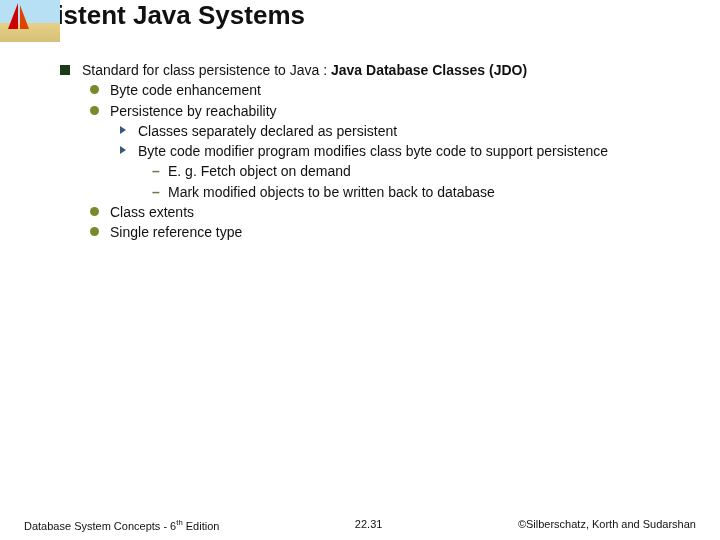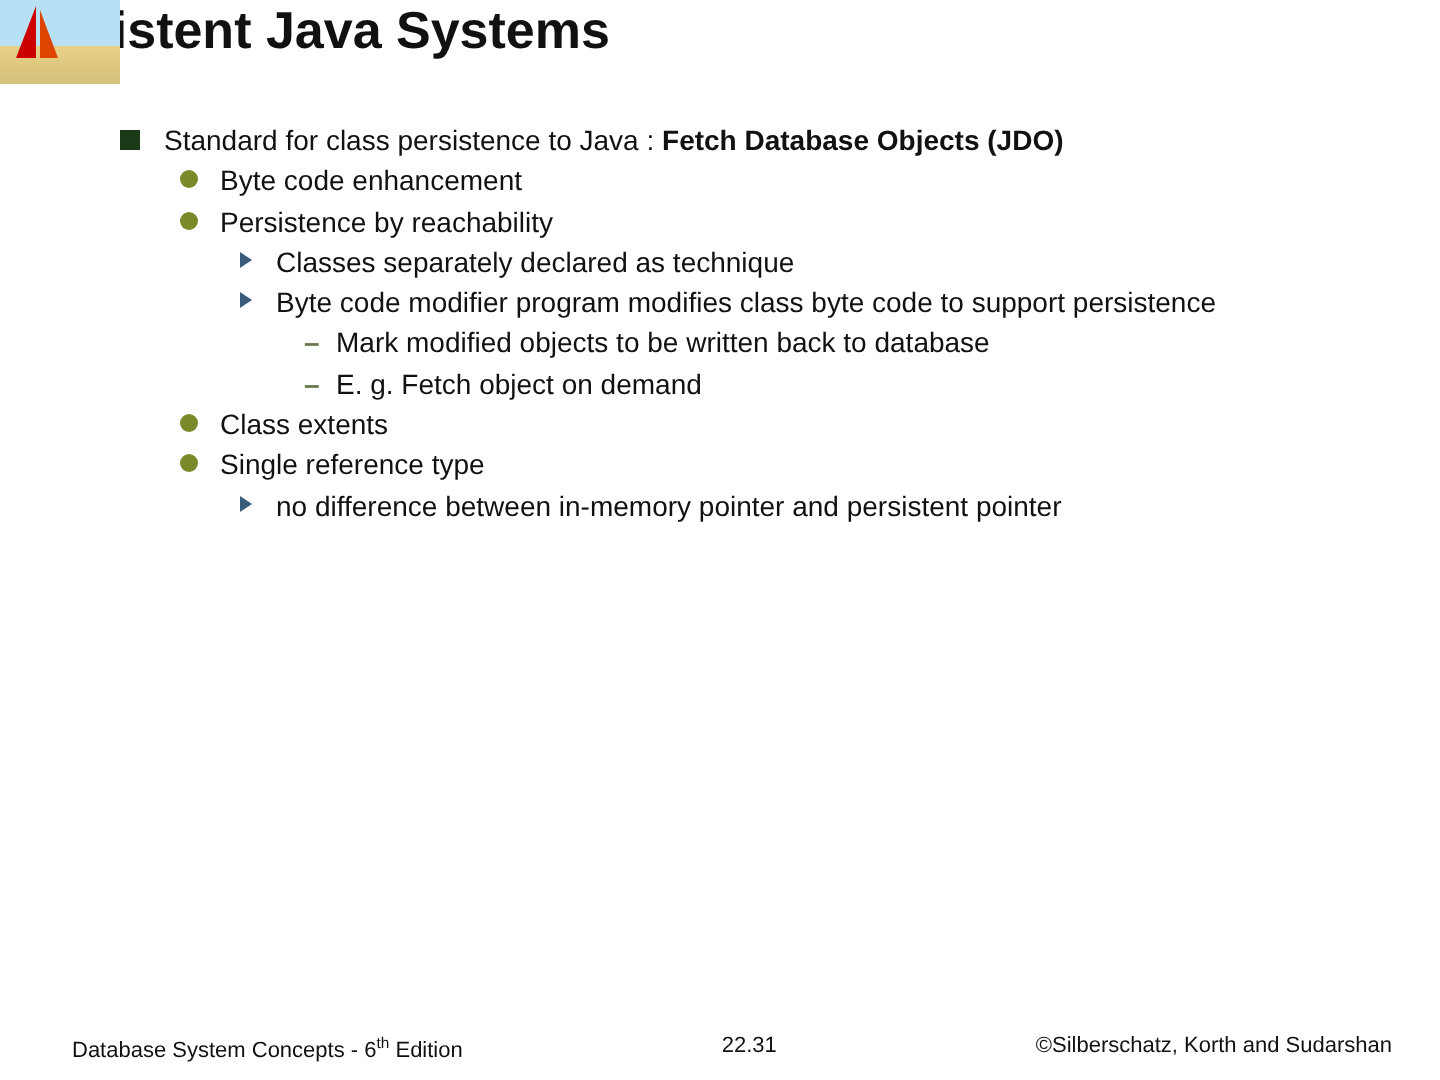--- a/index.html
+++ b/index.html
@@ -64,52 +64,51 @@
     border-bottom: 4px solid transparent;
     border-left: 6px solid #3a5a7a;
   }
   .dash::before {
     content: "–"; position: absolute; left: 0; top: 0;
     color: #6a7a50; font-weight: bold;
   }
   .bold { font-weight: bold; }
   .footer {
     position: absolute;
-    bottom: 8px; left: 12px; right: 0;
+    bottom: 8px; left: 0; right: 0;
     padding: 0 24px;
     font-size: 11px;
     color: #111;
     display: flex;
     justify-content: space-between;
   }
   sup { font-size: 0.7em; }
 </style>
 </head>
 <body>
 
 <div class="thumb">
   <div class="sail1"></div>
   <div class="sail2"></div>
 </div>
 
 <div class="title">Persistent Java Systems</div>
 
 <div class="content">
   <div class="l1 sq">
-    <span>Standard for class persistence to Java : </span><span class="bold">Fetch Database Objects (JDO)</span>
+    <span>Standard for class persistence to Java : </span><span class="bold">Java Database Classes (JDO)</span>
   </div>
   <div class="l2 dot">Byte code enhancement</div>
   <div class="l2 dot">Persistence by reachability</div>
-  <div class="l3 ar">Classes separately declared as technique</div>
+  <div class="l3 ar">Classes separately declared as persistent</div>
   <div class="l3 ar">Byte code modifier program modifies class byte code to support persistence</div>
+  <div class="l4 dash">E. g. Fetch object on demand</div>
   <div class="l4 dash">Mark modified objects to be written back to database</div>
-  <div class="l4 dash">E. g. Fetch object on demand</div>
   <div class="l2 dot">Class extents</div>
   <div class="l2 dot">Single reference type</div>
-  <div class="l3 ar">no difference between in-memory pointer and persistent pointer</div>
 </div>
 
 <div class="footer">
   <div>
     <span>Database System Concepts - 6</span><sup>th</sup><span> Edition</span>
   </div>
   <div>22.31</div>
   <div>©Silberschatz, Korth and Sudarshan</div>
 </div>
 

